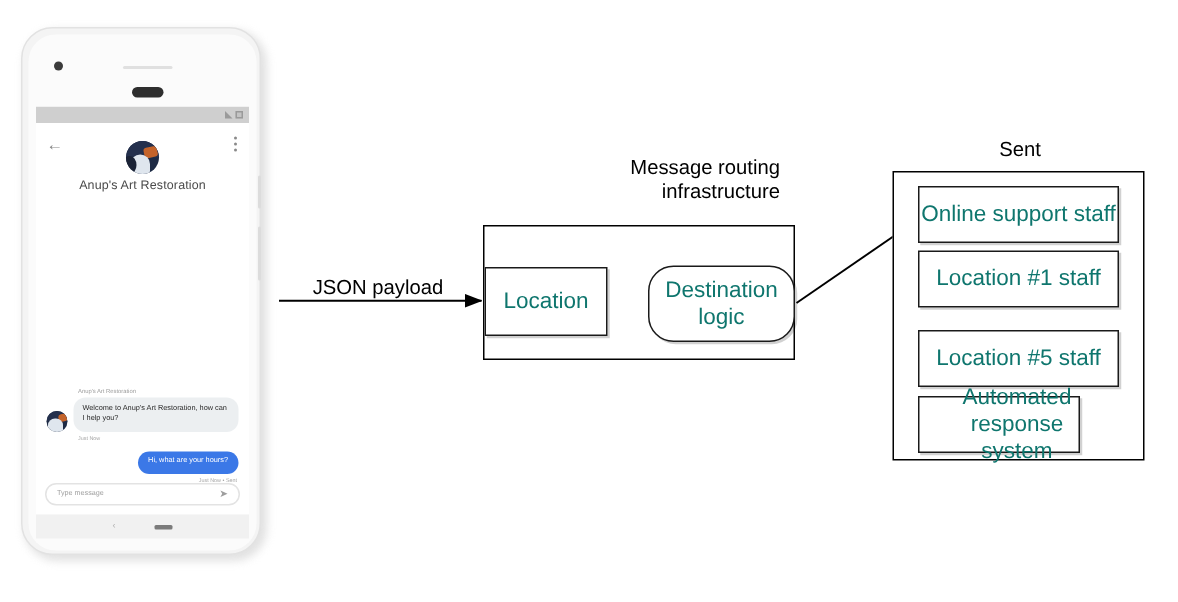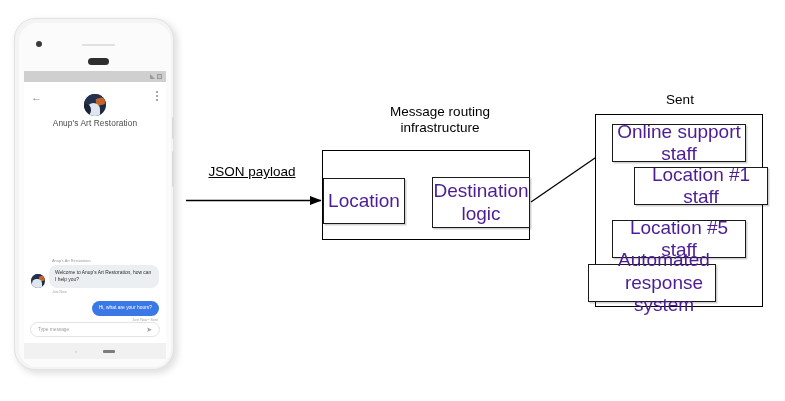--- a/index.html
+++ b/index.html
@@ -276,50 +276,50 @@
     white-space: pre-line;
     text-align: center;
     line-height: 1.18;
   }
   .boxtext {
     position: absolute;
     display: flex;
     align-items: center;
     justify-content: center;
     text-align: center;
-    font-size: 19px;
+    font-size: 15px;
     line-height: 1.18;
-    color: #4c1d95;
+    color: #0f766e;
     box-sizing: border-box;
     background: #ffffff;
   }
   .outer-box {
     position: absolute;
     border: 1.4px solid #000;
     background: #ffffff;
     box-sizing: border-box;
   }
   .inner-box {
     border: 1.4px solid #1a1a1a;
     box-shadow: 1.5px 1.5px 0 0 rgba(0,0,0,0.18);
   }
 
   
   #infra-outer { left: 322px; top: 150px; width: 208px; height: 90px; }
   #box-webhook { left: 323px; top: 178px; width: 82px; height: 46px; }
-  #box-destination { left: 432px; top: 177px; width: 98px; height: 51px; }
+  #box-destination { left: 432px; top: 177px; width: 98px; height: 51px; border-radius: 17px; }
   #brand-outer { left: 595px; top: 114px; width: 168px; height: 193px; }
   #box-online-support { left: 612px; top: 124px; width: 134px; height: 38px; }
-  #box-location-1 { left: 634px; top: 167px; width: 134px; height: 38px; }
+  #box-location-1 { left: 612px; top: 167px; width: 134px; height: 38px; }
   #box-location-2 { left: 612px; top: 220px; width: 134px; height: 38px; }
-  #box-automated { left: 588px; top: 264px; width: 128px; height: 38px; padding-left: 24px; }
-
-  #label-infra { left: 350px; top: 104px; width: 180px; }
+  #box-automated { left: 612px; top: 264px; width: 108px; height: 38px; padding-left: 24px; }
+
+  #label-infra { left: 340px; top: 104px; width: 180px; text-align: right; }
   #label-brand { left: 640px; top: 92px; width: 80px; }
-  #label-json { left: 192px; top: 164px; width: 120px; text-decoration: underline; }
+  #label-json { left: 192px; top: 184px; width: 120px; }
 </style>
 </head>
 <body>
 
 <div id="phone-mockup">
   <div class="phone-shadow"></div>
   <div class="phone-body">
     <div class="phone-inner-frame"></div>
     <div class="phone-camera"></div>
     <div class="phone-sensor-line"></div>

